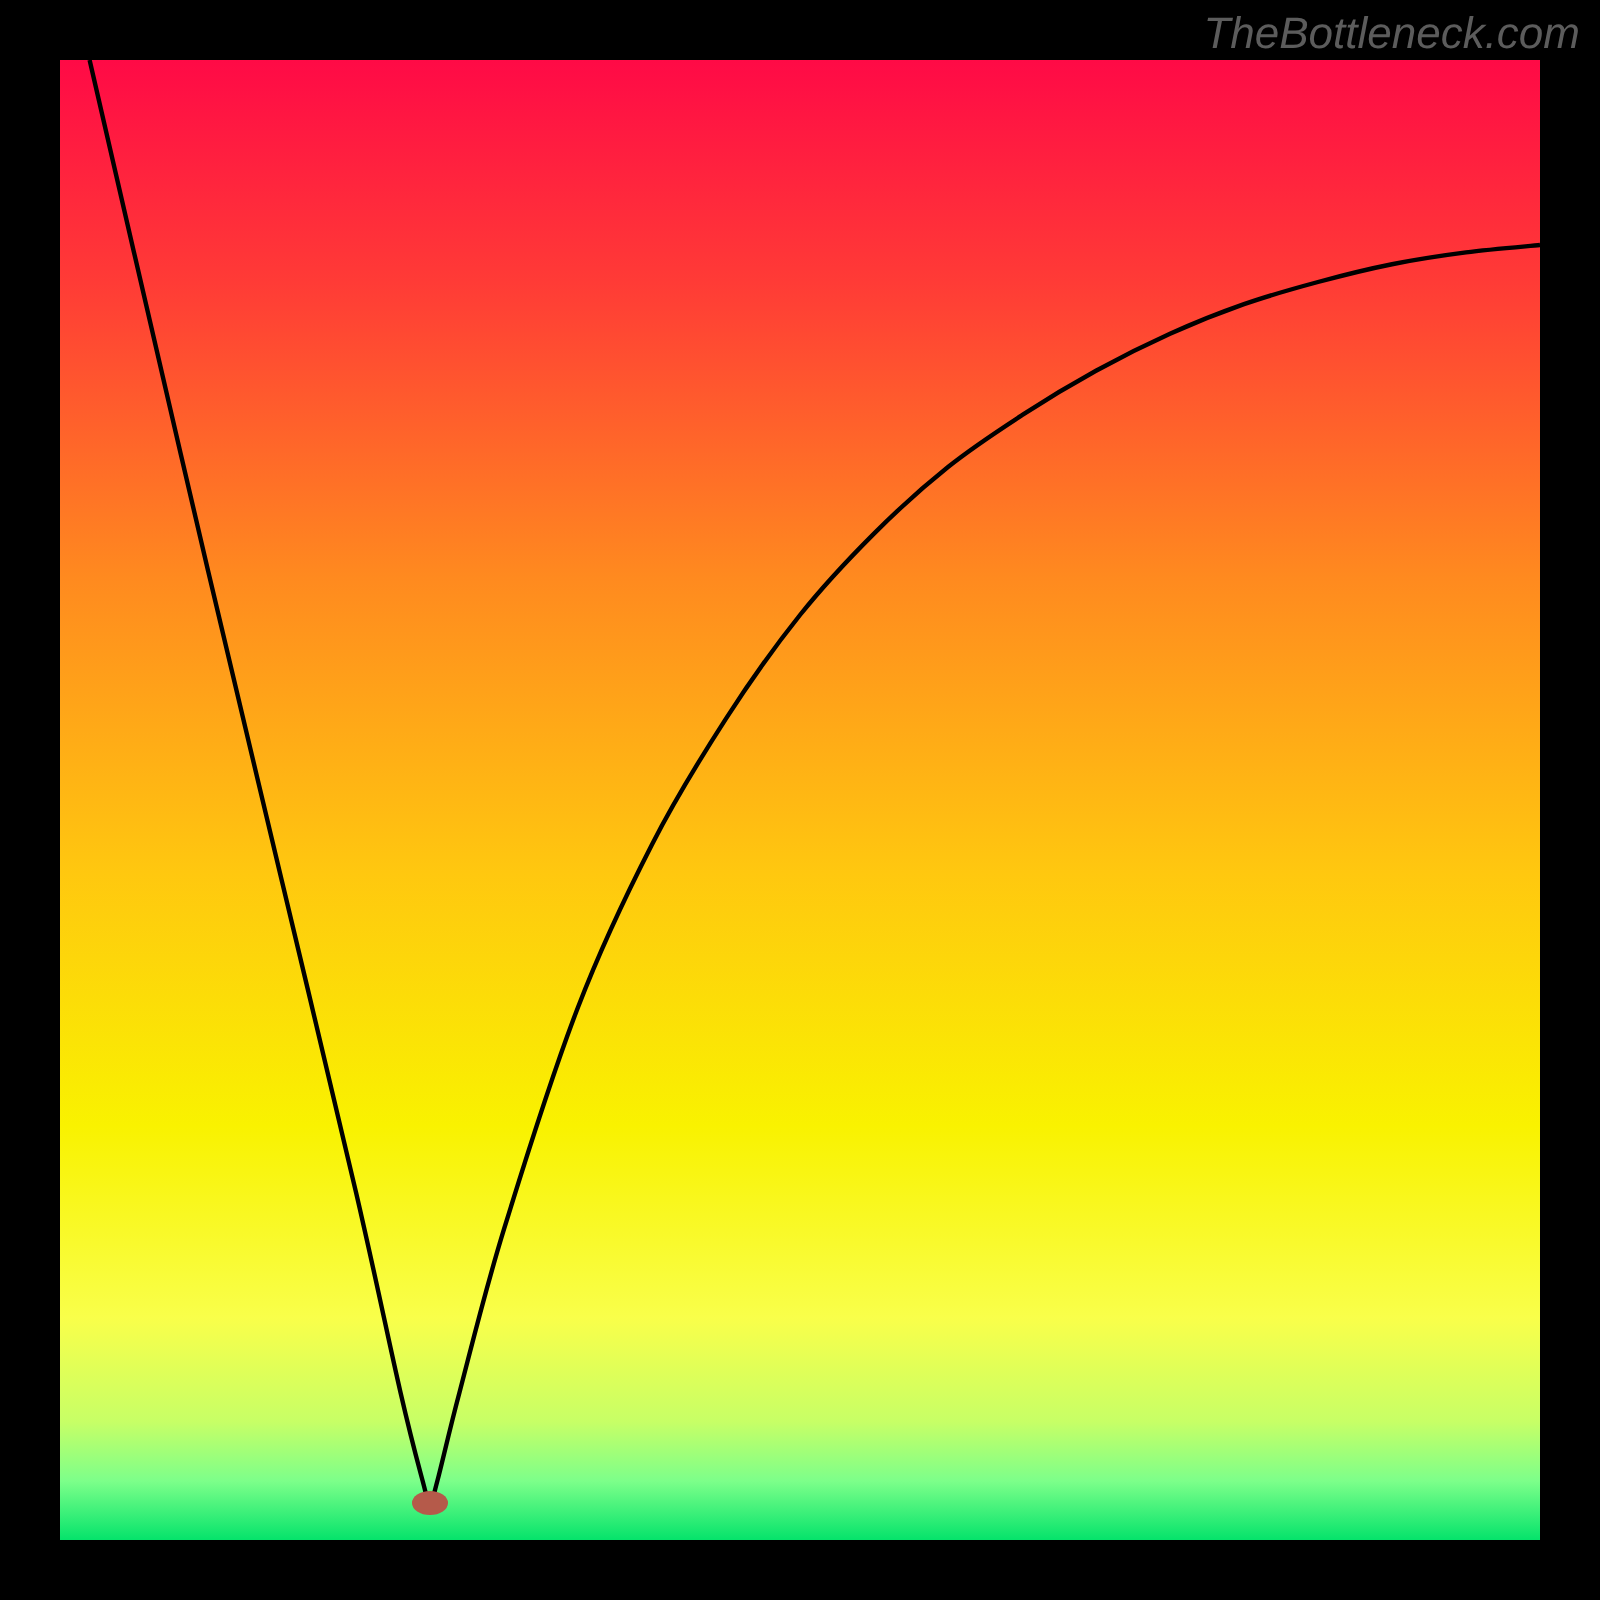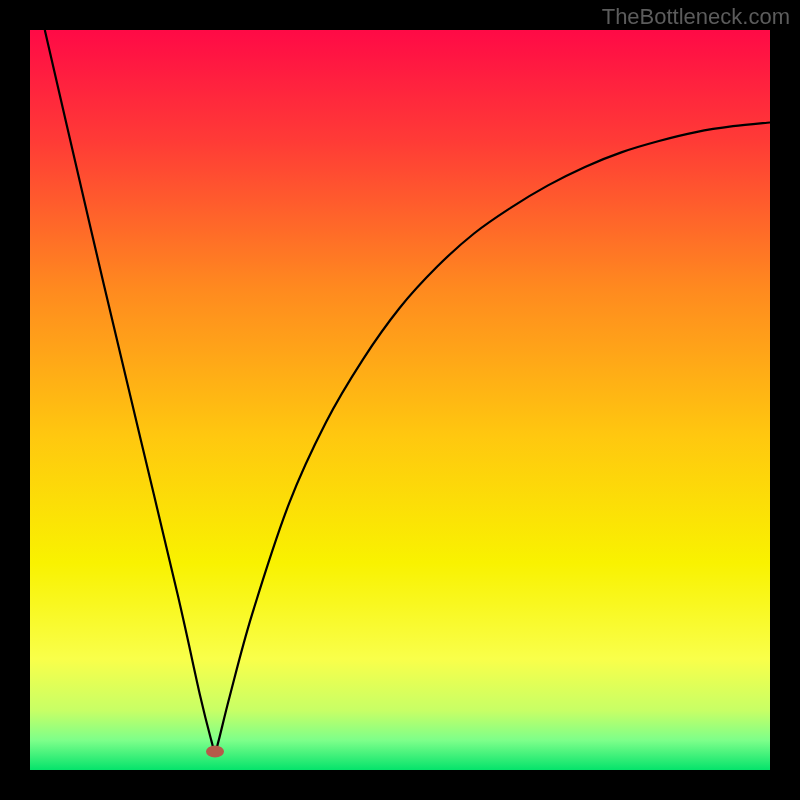--- a/index.html
+++ b/index.html
@@ -19,20 +19,21 @@
   }
   .watermark {
     position: absolute;
     top: 4px;
     right: 10px;
     color: #5c5c5c;
     font-size: 22px;
     font-weight: 400;
     letter-spacing: 0px;
     z-index: 10;
+    font-style: italic;
   }
   .plot {
     position: absolute;
     left: 30px;
     top: 30px;
     width: 740px;
     height: 740px;
     overflow: hidden;
   }
   .plot svg {

